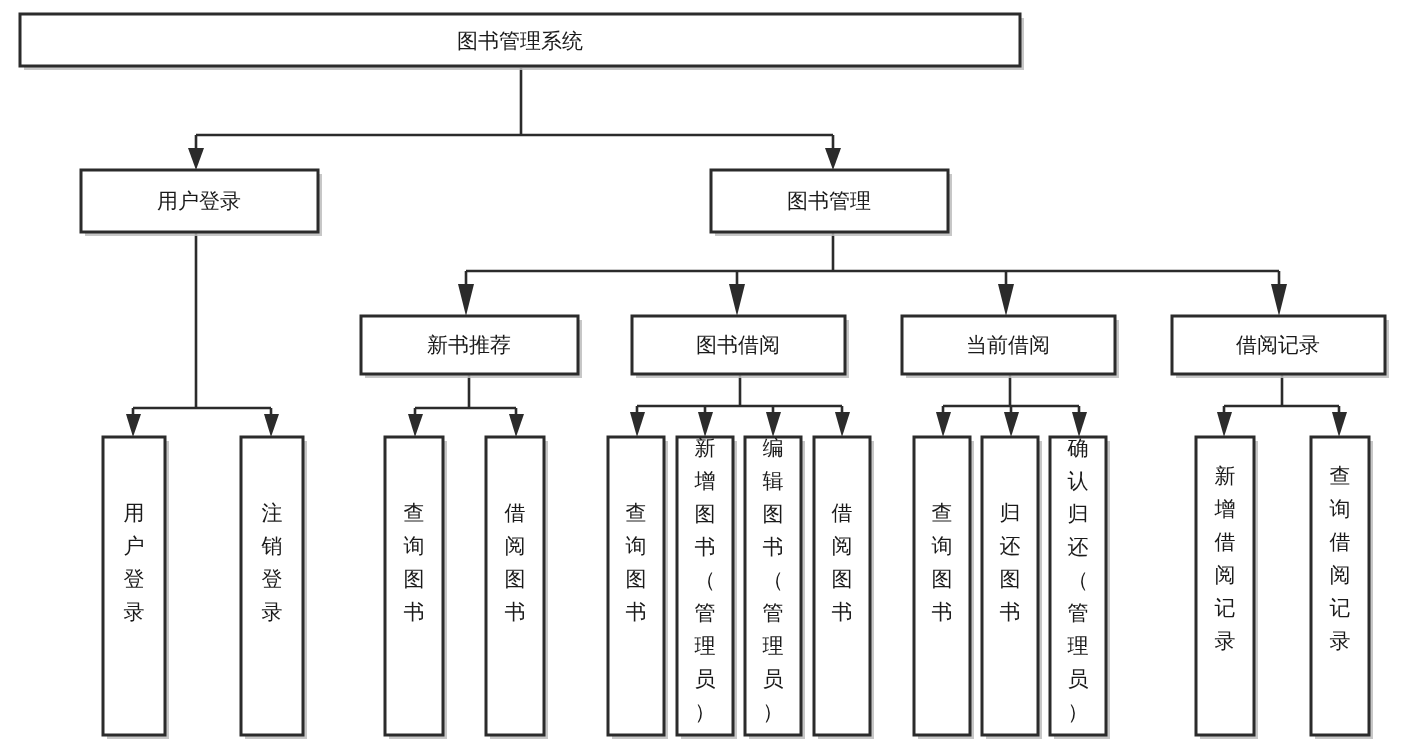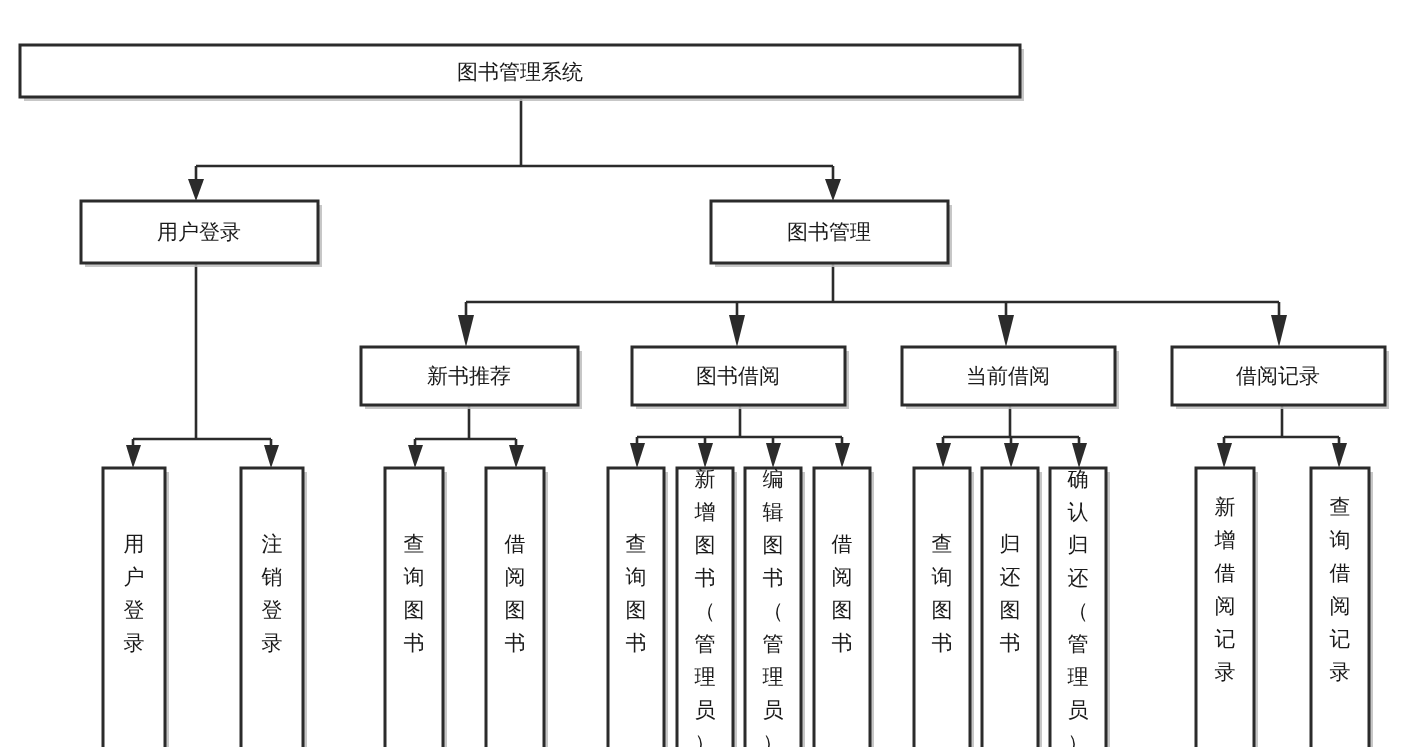--- a/index.html
+++ b/index.html
@@ -11,21 +11,20 @@
     width: 1405px;
     height: 747px;
     font-family: "Liberation Sans", "DejaVu Sans", sans-serif;
     overflow: hidden;
     position: relative;
   }
   #diagram-root {
     position: relative;
     width: 1405px;
     height: 588px;
-    margin-top: 31px;
   }
   svg#flowchart {
     display: block;
     width: 1405px;
     height: 747px;
   }
   .node-box {
     fill: #ffffff;
     stroke: #2b2b2b;
     stroke-width: 3;

